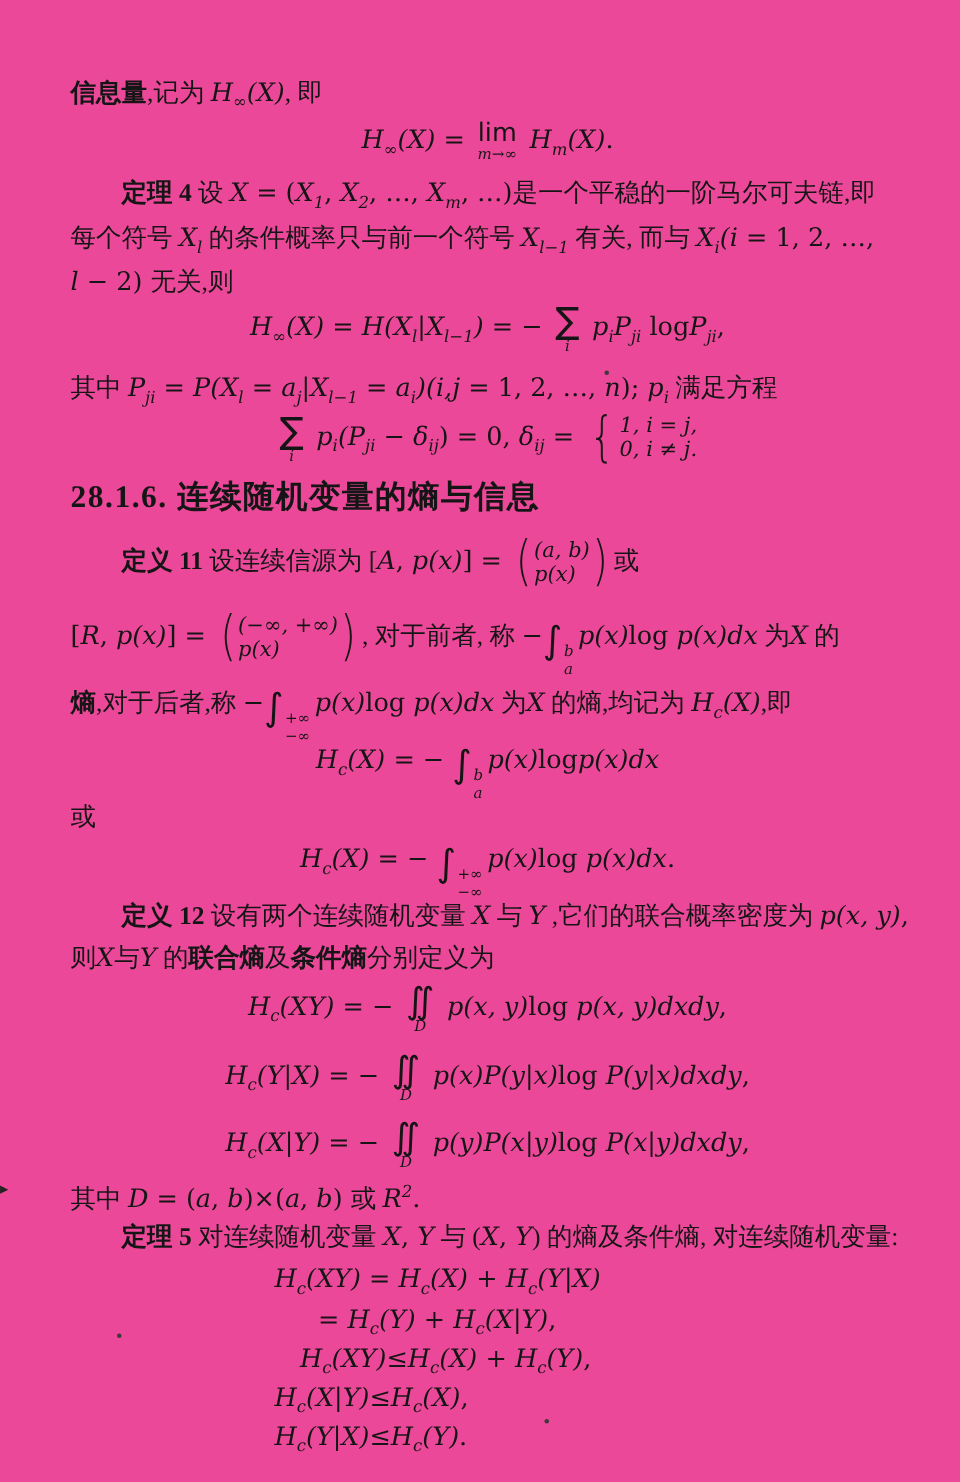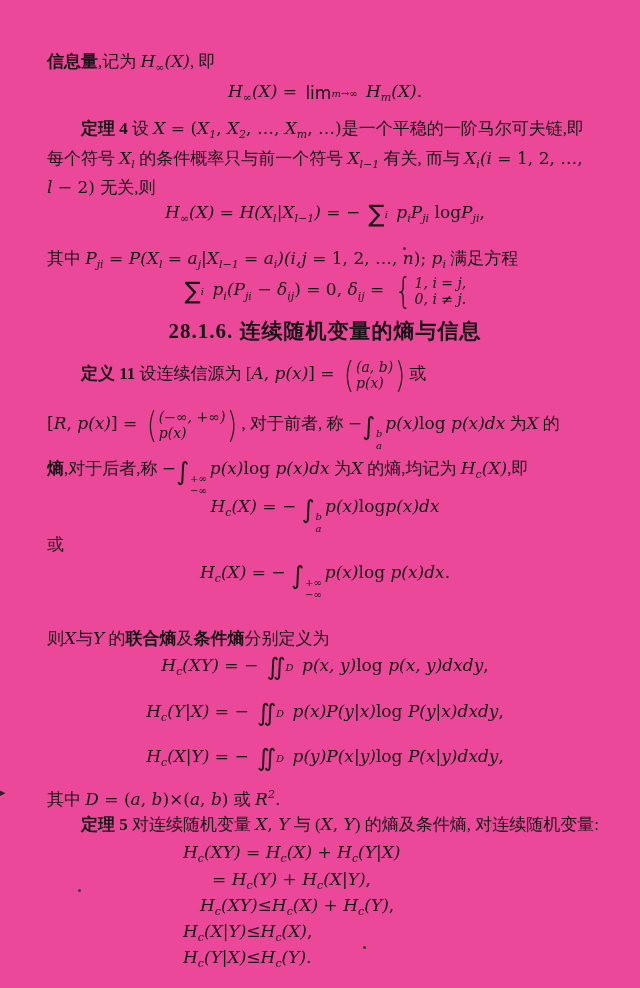--- a/index.html
+++ b/index.html
@@ -10,32 +10,32 @@
   .indent{padding-left:34px;}
   .zh{font-family:"Liberation Serif","DejaVu Serif",serif;font-style:normal;}
   .bd{font-weight:700;}
   .mi{font-family:"DejaVu Serif",serif;font-style:italic;}
   .mr{font-family:"DejaVu Serif",serif;font-style:normal;}
   sub.sb{font-size:11px;font-style:italic;font-family:"DejaVu Serif",serif;}
   sup.sp{font-size:11px;font-style:italic;font-family:"DejaVu Serif",serif;}
   .gl{font-family:"DejaVu Sans",sans-serif;font-size:25px;vertical-align:-6px;line-height:0;}
   .stk{display:inline-flex;flex-direction:column;align-items:flex-start;font-size:10px;
        line-height:1.2;vertical-align:-8px;font-style:italic;font-family:"DejaVu Serif",serif;margin:0 3px 0 1px;}
-  .und{display:inline-inline;display:inline-flex;flex-direction:row;align-items:center;
+  .und{display:inline-inline;display:inline-flex;flex-direction:column;align-items:center;
        vertical-align:middle;line-height:1;margin:0 3px;text-align:right;}
   .und .um{font-family:"DejaVu Sans",sans-serif;}
   .und .um.big{font-size:24px;}
   .und .ub{font-size:10px;font-style:italic;font-family:"DejaVu Serif",serif;margin-top:1px;}
   .bin,.cas{display:inline-flex;align-items:center;vertical-align:middle;line-height:1;margin:0 2px;}
   .par{font-family:"DejaVu Sans",sans-serif;font-size:36px;font-weight:200;line-height:.9;
        transform:scaleX(.75);}
   .col{display:inline-flex;flex-direction:column;gap:2px;font-size:14px;}
   .cas .col{align-items:flex-end;}
   .col span{font-style:italic;font-family:"DejaVu Serif",serif;white-space:nowrap;}
-  .heading{font-size:21px;font-weight:700;letter-spacing:1px;text-align:center;}
+  .heading{font-size:21px;font-weight:700;letter-spacing:1px;}
   .pageno{position:absolute;left:508px;top:950px;font-size:15px;font-weight:700;
           letter-spacing:3px;font-family:"DejaVu Serif",serif;margin-top:36px;}
   .margin-arrow{position:absolute;left:0px;top:786px;font-size:11px;color:#222;}
   .speck{position:absolute;width:3px;height:3px;background:#3a3a3a;border-radius:50%;}
 </style>
 </head>
 <body>
 
 <div class="page">
 
@@ -92,20 +92,21 @@
   <p class="ln center" style="top:479px"><span class="mi">H</span><sub class="sb">c</sub><span class="mi">(X)</span><span class="mr"> = − </span><span class="gl">∫</span><span class="stk">
         <span>b</span>
         <span>a</span>
       </span><span class="mi">p(x)</span><span class="mr">log</span><span class="mi">p(x)dx</span></p>
   <p class="ln" style="top:517px"><span class="zh">或</span></p>
   <p class="ln center" style="top:545px"><span class="mi">H</span><sub class="sb">c</sub><span class="mi">(X)</span><span class="mr"> = − </span><span class="gl">∫</span><span class="stk">
         <span>+∞</span>
         <span>−∞</span>
       </span><span class="mi">p(x)</span><span class="mr">log </span><span class="mi">p(x)dx</span><span class="mr">.</span></p>
 
+  <p class="ln indent" style="top:583px"><span class="zh bd">定义 12</span><span class="zh">  设有两个连续随机变量 </span><span class="mi">X</span><span class="zh"> 与 </span><span class="mi">Y</span><span class="zh"> ,它们的联合概率密度为 </span><span class="mi">p(x, y)</span><span class="mr">,</span></p>
   <p class="ln" style="top:611px"><span class="zh">则</span><span class="mi">X</span><span class="zh">与</span><span class="mi">Y</span><span class="zh"> 的</span><span class="zh bd">联合熵</span><span class="zh">及</span><span class="zh bd">条件熵</span><span class="zh">分别定义为</span></p>
   <p class="ln center" style="top:638px"><span class="mi">H</span><sub class="sb">c</sub><span class="mi">(XY)</span><span class="mr"> = − </span><span class="und">
         <span class="um big">∬</span>
         <span class="ub">D</span>
       </span><span class="mi"> p(x, y)</span><span class="mr">log </span><span class="mi">p(x, y)dxdy</span><span class="mr">,</span></p>
   <p class="ln center" style="top:684px"><span class="mi">H</span><sub class="sb">c</sub><span class="mi">(Y|X)</span><span class="mr"> = − </span><span class="und">
         <span class="um big">∬</span>
         <span class="ub">D</span>
       </span><span class="mi"> p(x)P(y|x)</span><span class="mr">log </span><span class="mi">P(y|x)dxdy</span><span class="mr">,</span></p>
   <p class="ln center" style="top:729px"><span class="mi">H</span><sub class="sb">c</sub><span class="mi">(X|Y)</span><span class="mr"> = − </span><span class="und">

